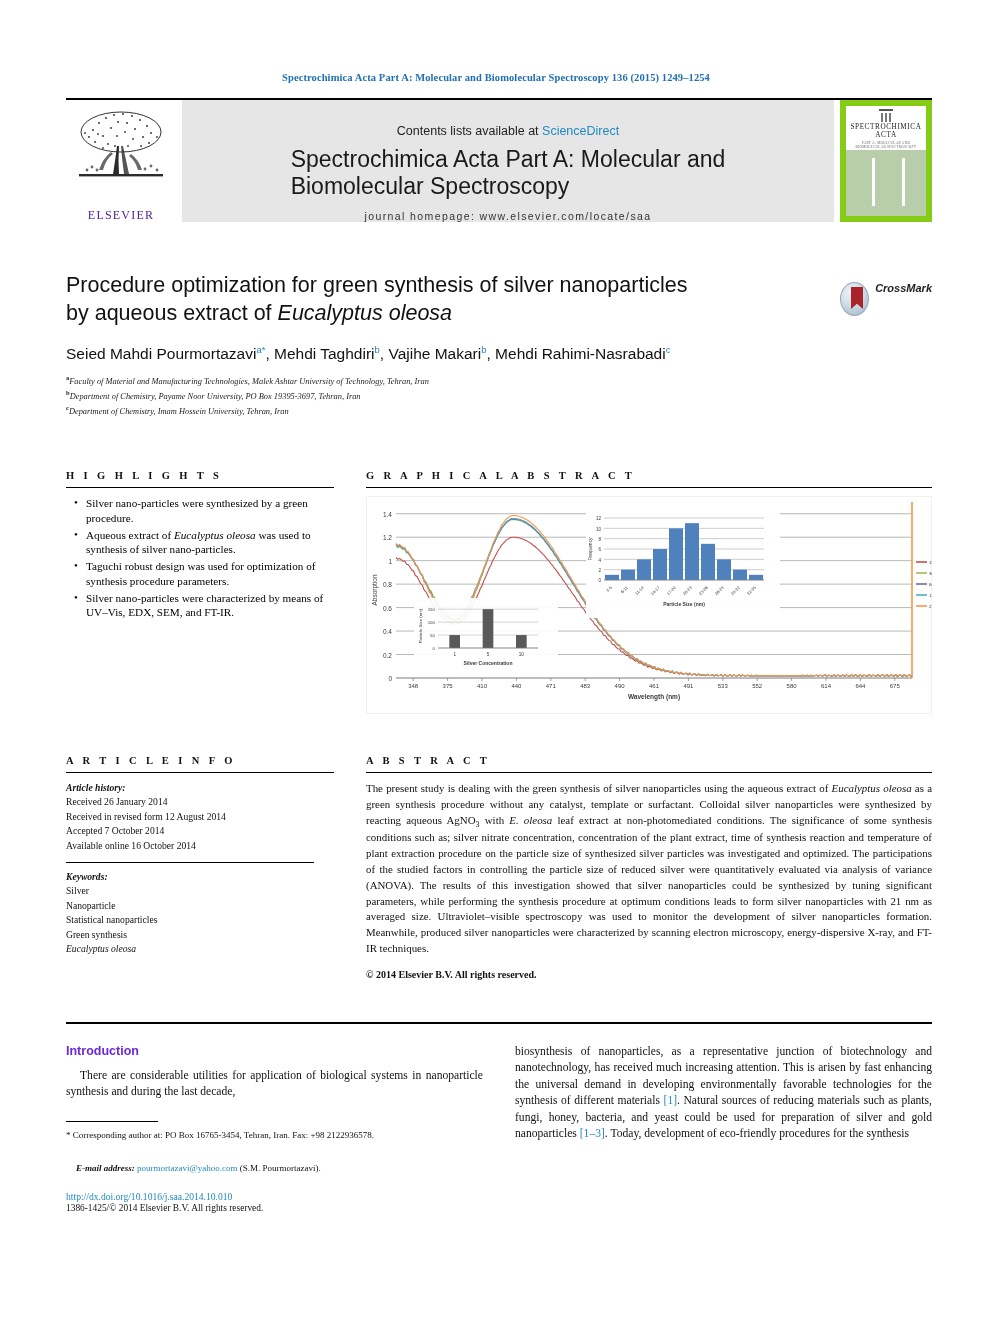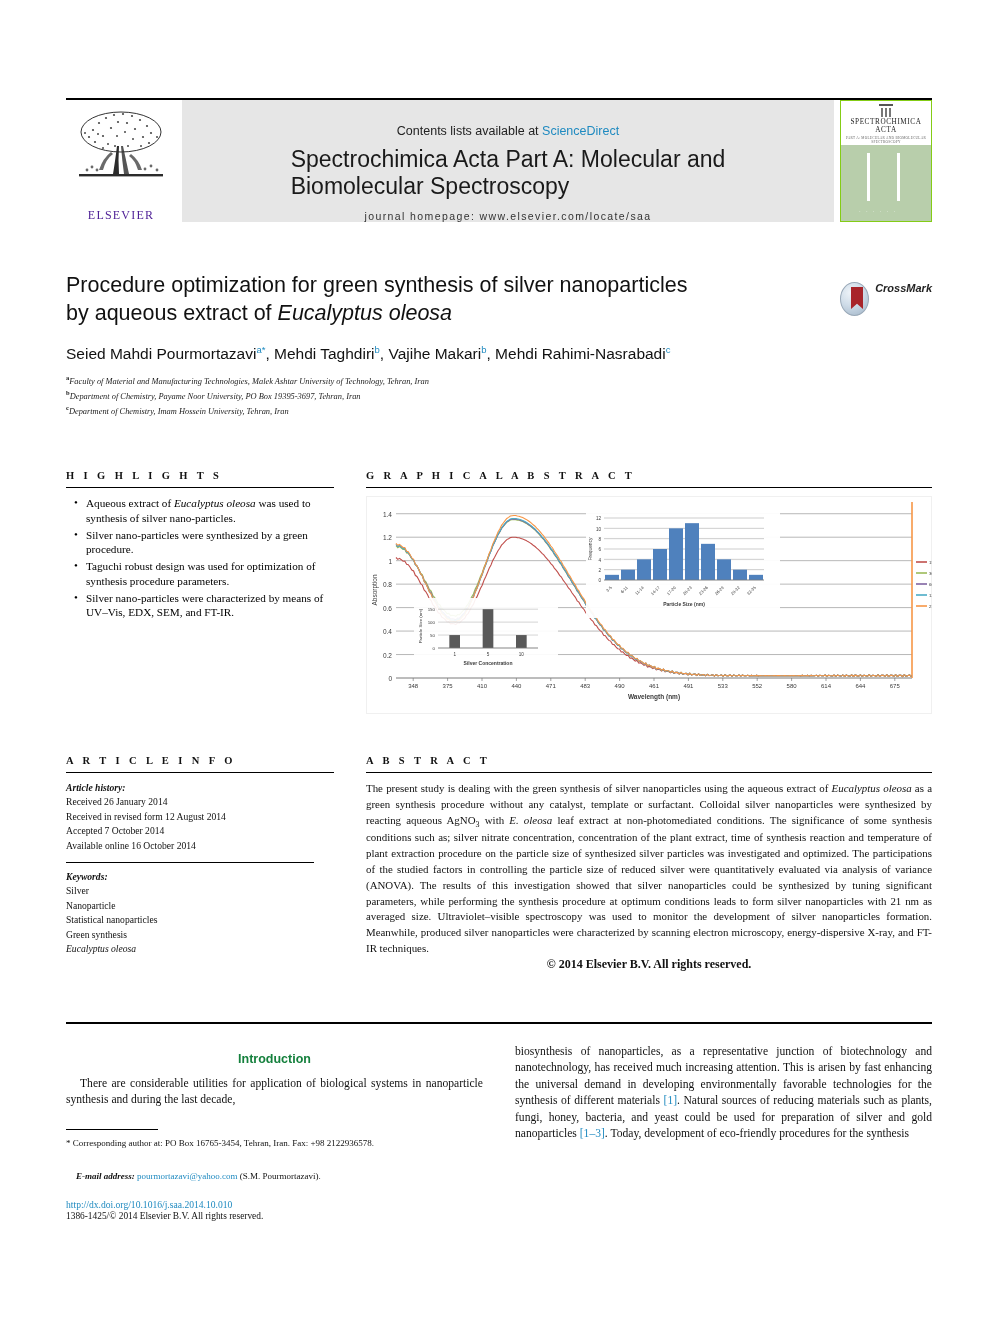--- a/index.html
+++ b/index.html
@@ -36,21 +36,21 @@
   .contents-line .sd{color:#1f8ac0;}
   .jtitle{
     font-family:"Liberation Sans",sans-serif;font-size:23px;color:#1a1a1a;
     line-height:1.18;margin-top:8px;font-weight:400;
   }
   .homepage{
     font-family:"Liberation Sans",sans-serif;font-size:10.5px;color:#333;
     letter-spacing:1.4px;margin-top:10px;
   }
   .cover{
-    width:92px;height:122px;border:1px solid #84cc16;box-sizing:border-box;
+    width:92px;height:122px;border:6px solid #84cc16;box-sizing:border-box;
     background:#fff;position:relative;overflow:hidden;
   }
   .cover-top{height:44px;background:#fff;text-align:center;padding-top:3px;box-sizing:border-box;}
   .cover-mark{width:14px;height:13px;margin:0 auto 1px;background:
      linear-gradient(#555,#555) 0 0/100% 2px no-repeat,
      linear-gradient(#777,#777) 2px 4px/2px 9px no-repeat,
      linear-gradient(#777,#777) 6px 4px/2px 9px no-repeat,
      linear-gradient(#777,#777) 10px 4px/2px 9px no-repeat;}
   .cover-t1{font-family:"Liberation Serif",serif;font-size:7.2px;letter-spacing:.6px;color:#222;}
   .cover-t2{font-family:"Liberation Serif",serif;font-size:7.2px;letter-spacing:.6px;color:#222;}
@@ -113,33 +113,33 @@
   .ai-block{font-family:"Liberation Serif",serif;font-size:9.6px;line-height:1.5;color:#111;}
   .ai-label{font-style:italic;font-weight:bold;}
   .ai-sub-rule{border-top:1px solid #000;margin:9px 0 7px;width:248px;}
   .abstract-text{
     font-family:"Liberation Serif",serif;font-size:10.9px;line-height:1.45;
     text-align:justify;color:#111;
   }
   .abstract-text sub{font-size:8px;}
   .abstract-text em{font-style:italic;}
   .copyright{
-    font-family:"Liberation Serif",serif;font-size:12px;text-align:center;
-    font-weight:bold;color:#111;
+    font-family:"Liberation Serif",serif;font-size:10px;text-align:left;
+    font-weight:bold;margin-top:12px;color:#111;
   }
 
   
   .body-wrap{position:absolute;left:66px;top:1022px;width:866px;}
   .body-rule{border-top:2px solid #000;margin-bottom:20px;}
   .body-cols{display:flex;}
   .bcol{width:417px;}
   .bcol.right{margin-left:32px;}
   h2.sec-title{
     font-family:"Liberation Sans",sans-serif;font-size:12.5px;font-weight:bold;
-    margin:8px 0 10px 0;color:#15803d;text-align:center;
+    margin:0 0 10px 0;color:#6d28d9;
   }
   p.body-p{
     font-family:"Liberation Serif",serif;font-size:11.6px;line-height:1.42;
     text-align:justify;margin:0;color:#111;text-indent:14px;
   }
   p.body-p .ref{color:#1f8ac0;}
   .footnote-rule{border-top:1px solid #000;width:92px;margin:20px 0 7px;}
   .footnote{
     font-family:"Liberation Serif",serif;font-size:9px;line-height:1.45;
     text-align:justify;color:#111;
@@ -149,20 +149,21 @@
   .doi-line{
     font-family:"Liberation Serif",serif;font-size:9.6px;color:#1f8ac0;margin-top:16px;
   }
   .issn-line{font-family:"Liberation Serif",serif;font-size:9.4px;color:#111;margin-top:1px;}
 </style>
 </head>
 <body>
 
 <div class="page">
 
+  <div class="runhead">Spectrochimica Acta Part A: Molecular and Biomolecular Spectroscopy 136 (2015) 1249–1254</div>
 
   <div class="masthead">
     <div class="mh-rule"></div>
     <div class="mh-body">
 
       <div class="elsevier-box">
         <svg class="tree" viewBox="0 0 96 84">
           <g fill="#2b2b2b">
             <ellipse cx="48" cy="26" rx="40" ry="20" fill="none" stroke="#333" stroke-width="1"></ellipse>
             <g opacity="0.85">
@@ -260,22 +261,22 @@
       <div class="affil"><sup>c</sup><span>Department of Chemistry, Imam Hossein University, Tehran, Iran</span></div>
     </div>
   </div>
 
   <div class="ga-wrap">
     <div class="ga-row">
       <div class="col-left">
         <div class="sec-head">H I G H L I G H T S</div>
         <div class="sec-rule"></div>
         <ul class="highlights">
+          <li><span>Silver nano-particles were synthesized by a green procedure.</span><em></em><span></span></li>
           <li><span>Aqueous extract of </span><em>Eucalyptus oleosa</em><span> was used to synthesis of silver nano-particles.</span></li>
-          <li><span>Silver nano-particles were synthesized by a green procedure.</span><em></em><span></span></li>
           <li><span>Taguchi robust design was used for optimization of synthesis procedure parameters.</span><em></em><span></span></li>
           <li><span>Silver nano-particles were characterized by means of UV–Vis, EDX, SEM, and FT-IR.</span><em></em><span></span></li>
         </ul>
       </div>
 
       <div class="col-right">
         <div class="sec-head">G R A P H I C A L   A B S T R A C T</div>
         <div class="sec-rule"></div>
         <div class="chart-box">
           <svg class="chart-svg" id="ga-chart" width="566" height="218" viewBox="0 0 566 218">

